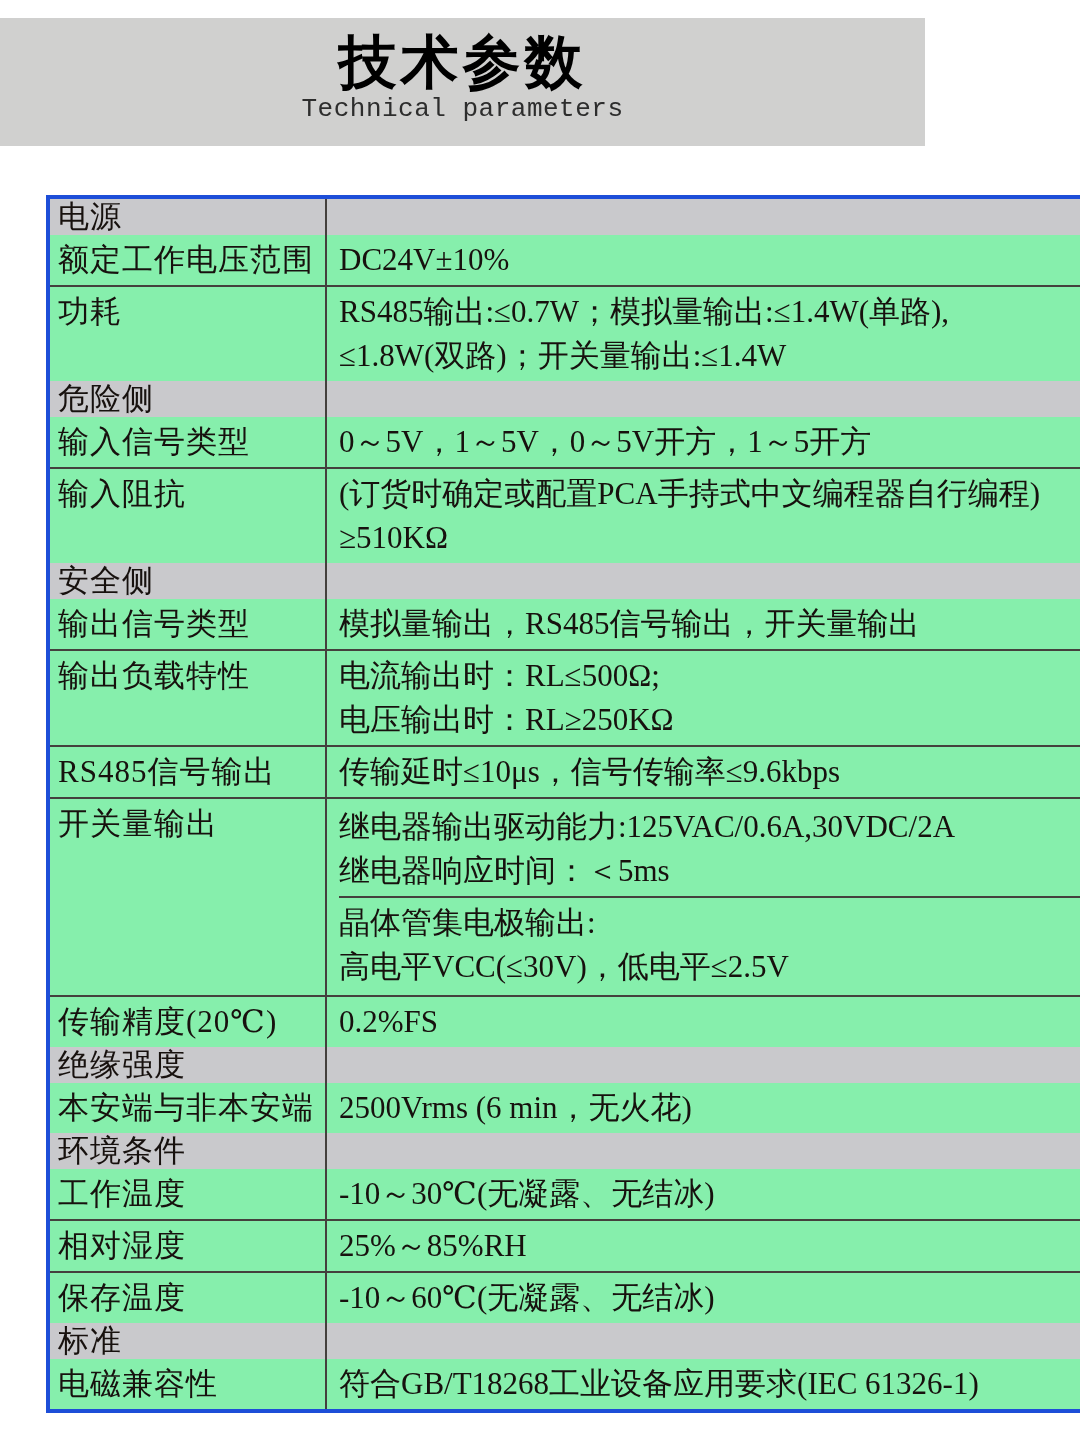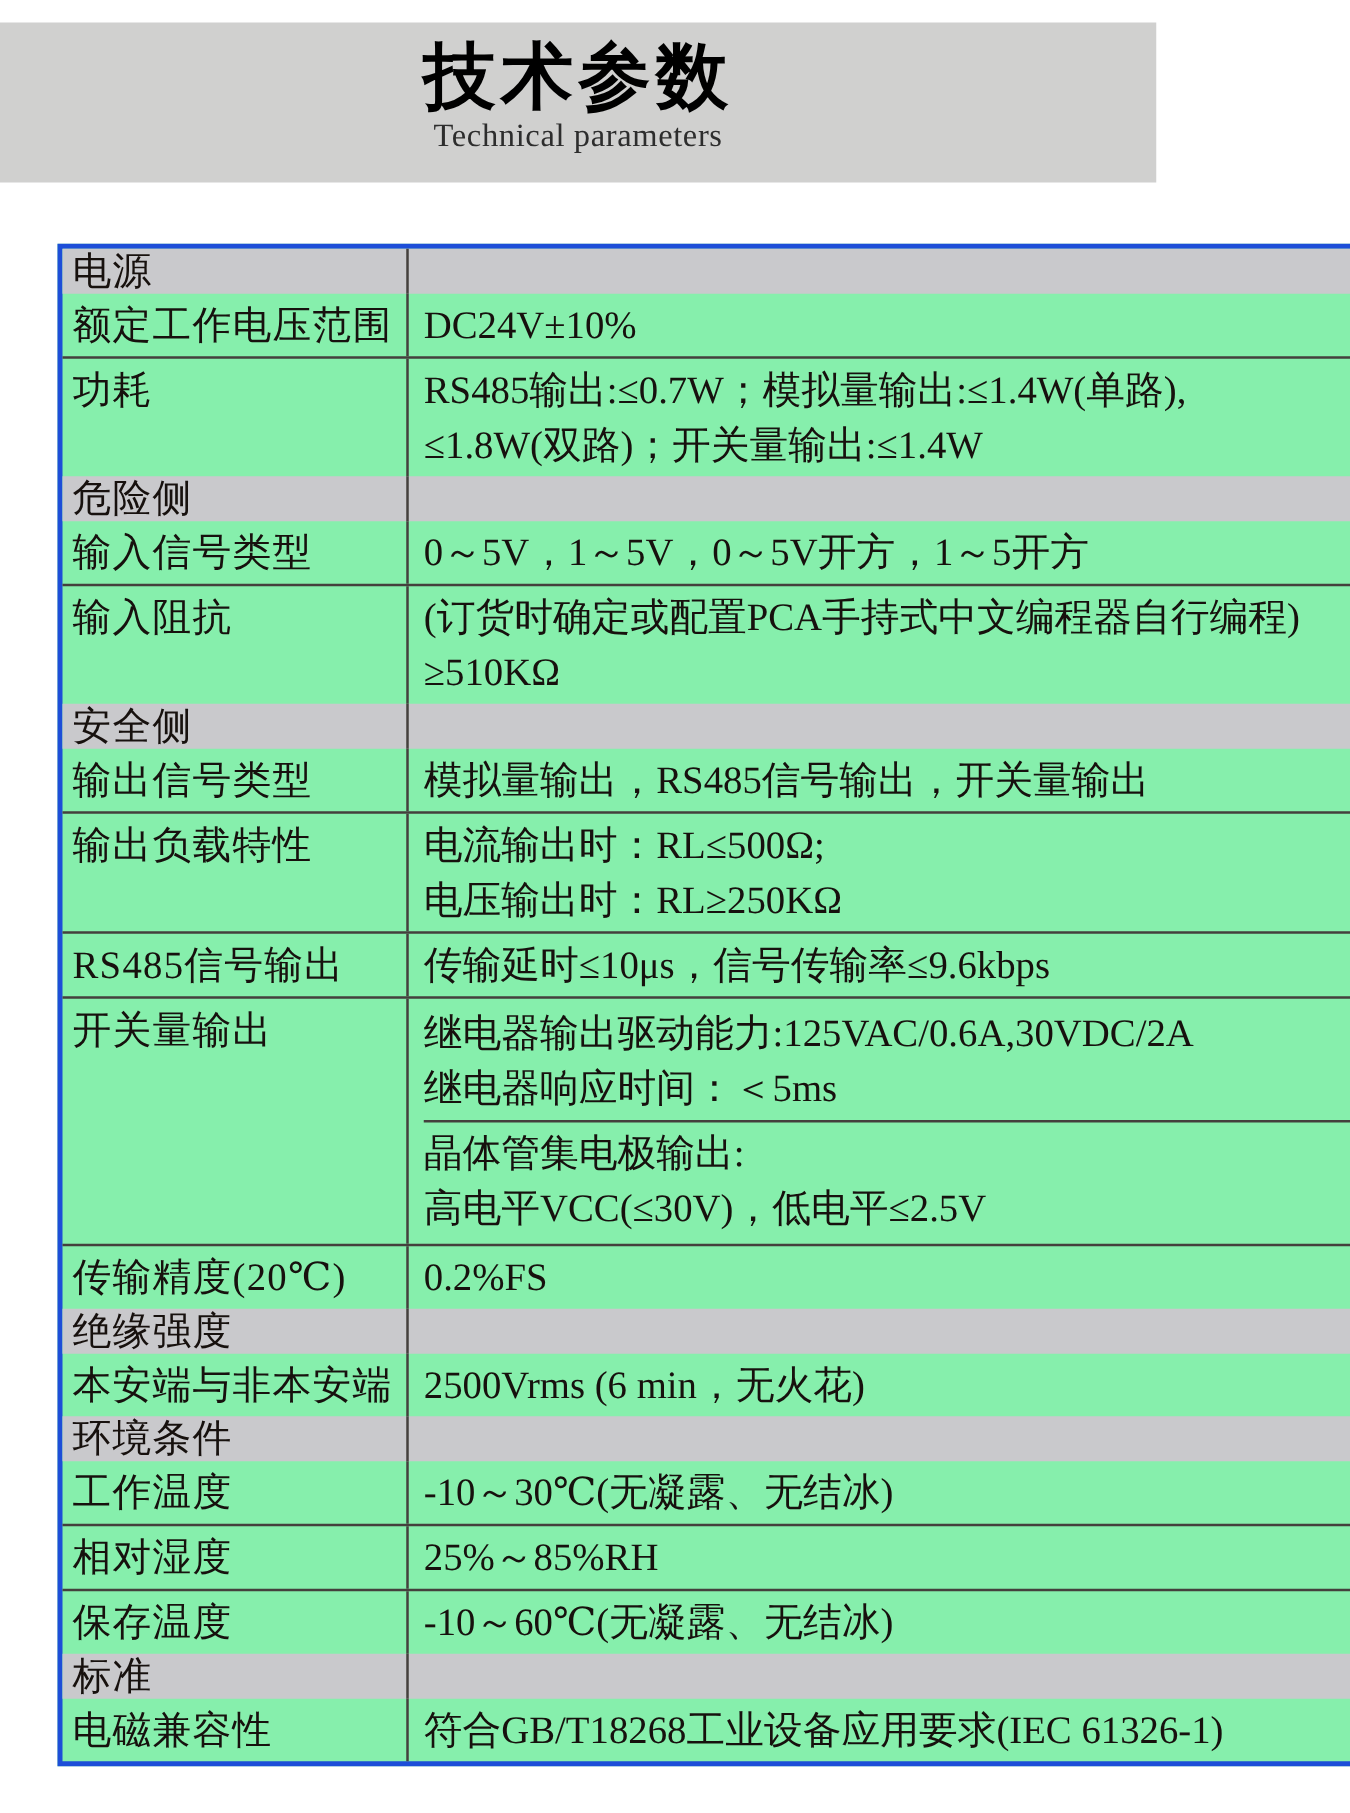--- a/index.html
+++ b/index.html
@@ -9,21 +9,21 @@
   
   .banner {
     position: absolute; left: 0; top: 18px; width: 925px; height: 128px;
     background: #d0d0cf; text-align: center;
   }
   .banner .title {
     margin-top: 12px; font-family: "Liberation Sans", "DejaVu Sans", sans-serif;
     font-weight: bold; font-size: 58px; letter-spacing: 4px; color: #000000; line-height: 64px;
   }
   .banner .subtitle {
-    font-family: Liberation Serif, serif;
+    font-family: Liberation Mono, monospace;
     font-size: 26px; color: #2d2d2d; line-height: 30px; letter-spacing: 0.5px;
   }
 
   
   .spec-table {
     position: absolute; left: 46px; top: 195px; width: 1076px;
     border: 4px solid #1d4ed8; background: #86efac;
   }
   .trow { display: flex; align-items: stretch; min-height: 50px; }
   .trow.hline { border-bottom: 2px solid #44403d; }

